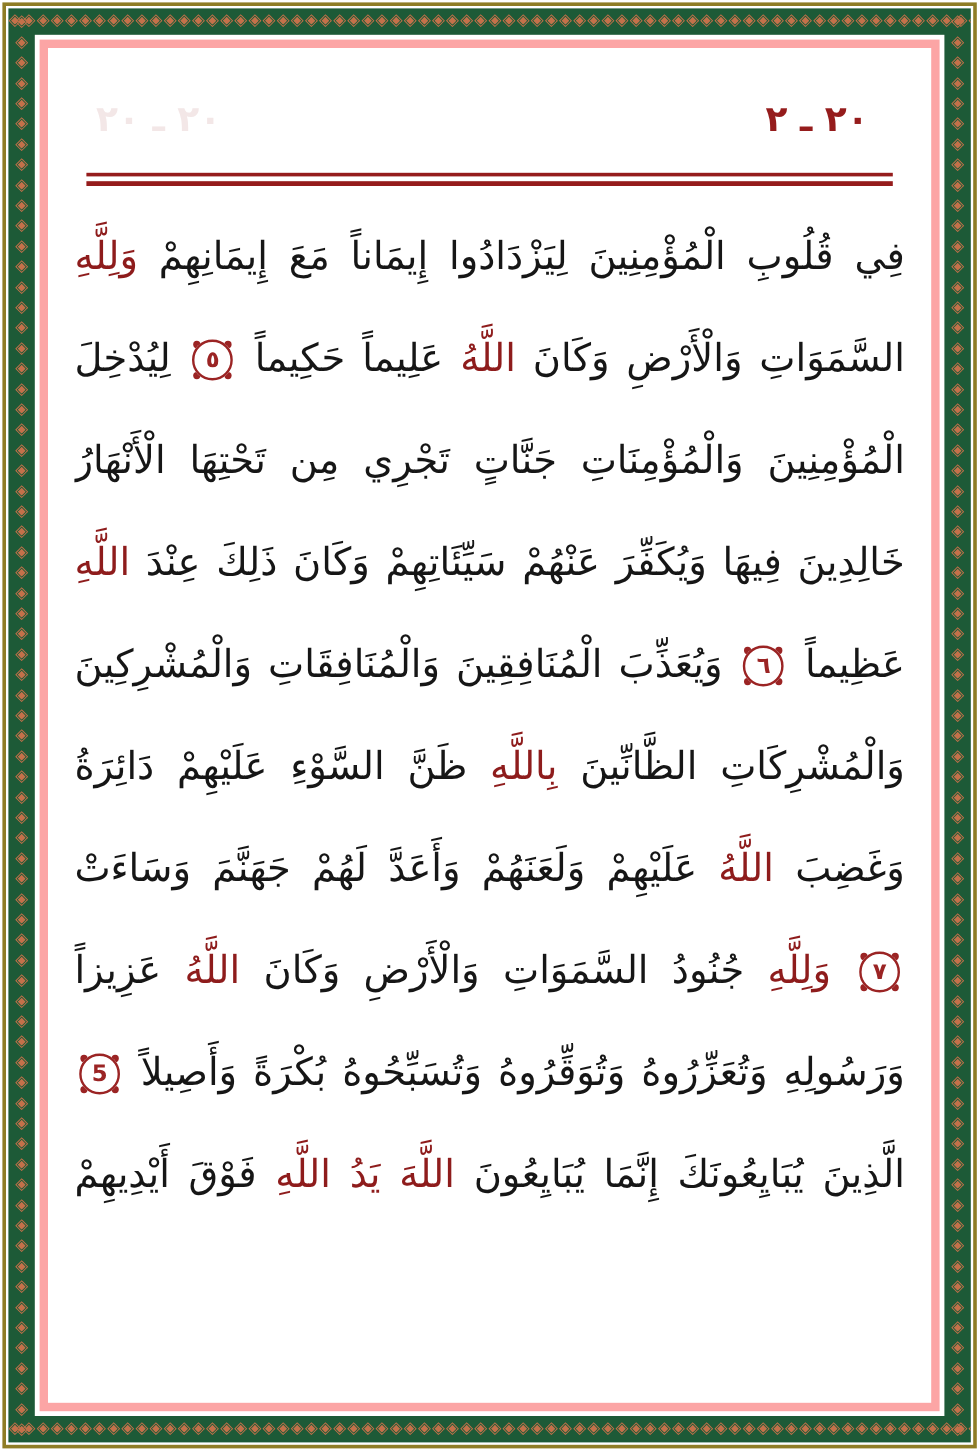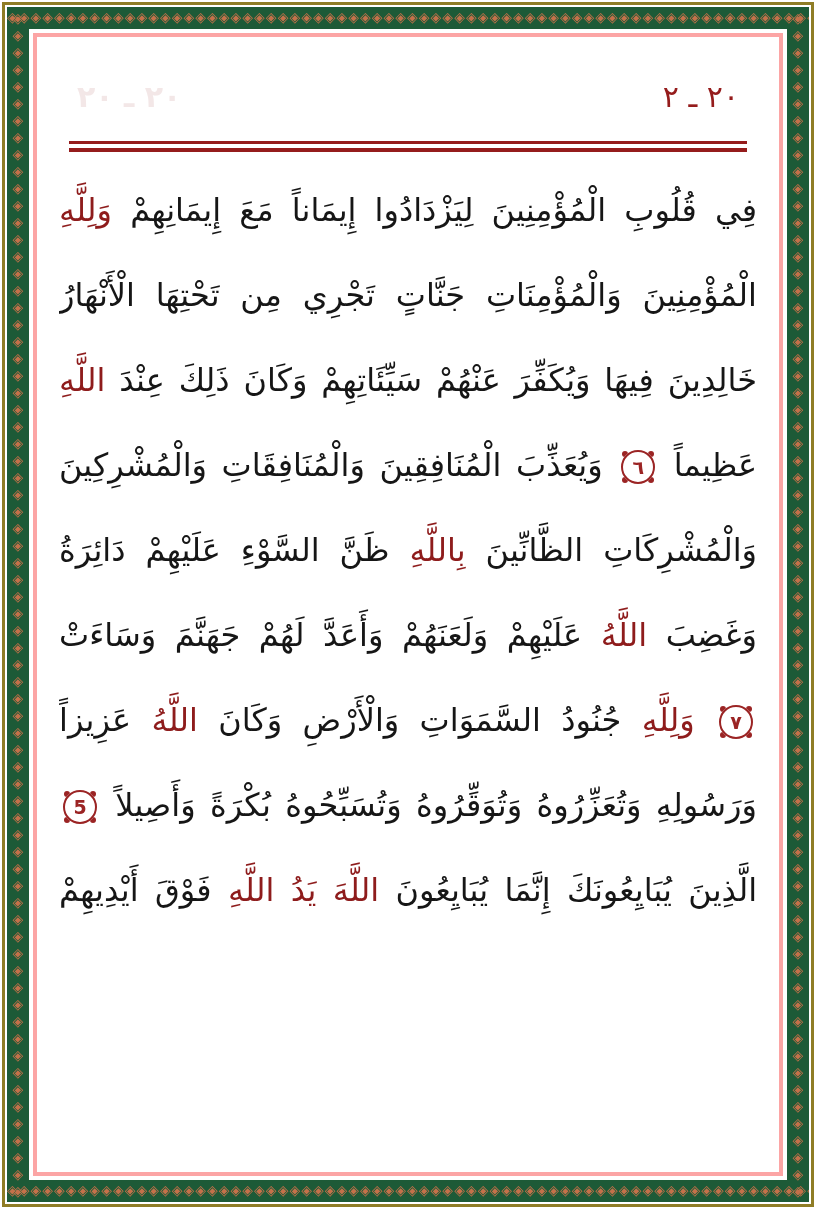--- a/index.html
+++ b/index.html
@@ -10,27 +10,27 @@
   .strip{position:absolute;color:#c4714a;overflow:hidden;white-space:nowrap;
          font-family:"DejaVu Sans",sans-serif;user-select:none;}
   .strip.h{left:0;right:0;height:22px;font-size:14px;line-height:21px;text-align:center;letter-spacing:1px;}
   .strip.top{top:0;}
   .strip.bottom{bottom:0;}
   .strip.v{top:0;bottom:0;width:22px;writing-mode:vertical-rl;text-orientation:upright;
            font-size:14px;line-height:22px;letter-spacing:1px;text-align:center;}
   .strip.left{left:0;}
   .strip.right{right:0;}
   .gap{height:100%;box-sizing:border-box;background:#ffffff;padding:4px;position:relative;}
-  .inner{height:100%;box-sizing:border-box;background:#ffffff;border:4px solid #fca5a5;overflow:hidden;}
+  .inner{height:100%;box-sizing:border-box;background:#ffffff;border:7px solid #fca5a5;overflow:hidden;}
   .content{height:100%;box-sizing:border-box;padding:10px 18px 0;}
 
   .header{position:relative;height:92px;}
   .title{position:absolute;left:0;right:0;top:26px;text-align:center;
          font-size:33px;font-weight:bold;color:#8e1c1c;direction:rtl;}
-  .range{position:absolute;right:22px;top:32px;font-size:30px;font-weight:normal;
+  .range{position:absolute;right:34px;top:32px;font-size:30px;font-weight:bold;
          color:#951c1c;direction:rtl;text-align:right;}
   .ghost{position:absolute;left:22px;top:32px;font-size:30px;font-weight:bold;
          color:#f3e7e7;direction:rtl;}
   .divider{margin:2px 14px 0;border-top:3px solid #951c1c;border-bottom:4px solid #951c1c;height:4px;}
 
   .qtext{direction:rtl;padding:16px 4px 0;color:#161616;}
   .qline{font-size:32px;line-height:85px;height:85px;overflow:hidden;
          text-align:justify;text-align-last:justify;white-space:normal;}
   .qline .allah{color:#8e1c1c;}
   .ayah{display:inline-flex;align-items:center;justify-content:center;
@@ -53,20 +53,21 @@
       <div class="gap">
         <div class="inner">
           <div class="content">
             <div class="header">
               <span class="ghost">٢٠ ـ ٢٠</span>
               <span class="range">٢٠ ـ ٢</span>
             </div>
             <div class="divider"></div>
             <div class="qtext">
                 <div class="qline"><span class="txt">فِي قُلُوبِ الْمُؤْمِنِينَ لِيَزْدَادُوا إِيمَاناً مَعَ إِيمَانِهِمْ</span> <span class="allah">وَلِلَّهِ</span>  </div>
+                <div class="qline"><span class="txt">السَّمَوَاتِ وَالْأَرْضِ وَكَانَ</span> <span class="allah">اللَّهُ</span> <span class="txt">عَلِيماً حَكِيماً</span> <span class="ayah">٥</span> <span class="txt">لِيُدْخِلَ</span> </div>
                 <div class="qline"><span class="txt">الْمُؤْمِنِينَ وَالْمُؤْمِنَاتِ جَنَّاتٍ تَجْرِي مِن تَحْتِهَا الْأَنْهَارُ</span> </div>
                 <div class="qline"><span class="txt">خَالِدِينَ فِيهَا وَيُكَفِّرَ عَنْهُمْ سَيِّئَاتِهِمْ وَكَانَ ذَلِكَ عِنْدَ</span> <span class="allah">اللَّهِ</span>  </div>
                 <div class="qline"><span class="txt">عَظِيماً</span> <span class="ayah">٦</span> <span class="txt">وَيُعَذِّبَ الْمُنَافِقِينَ وَالْمُنَافِقَاتِ وَالْمُشْرِكِينَ</span> </div>
                 <div class="qline"><span class="txt">وَالْمُشْرِكَاتِ الظَّانِّينَ</span> <span class="allah">بِاللَّهِ</span> <span class="txt">ظَنَّ السَّوْءِ عَلَيْهِمْ دَائِرَةُ السَّوْءِ</span> </div>
                 <div class="qline"><span class="txt">وَغَضِبَ</span> <span class="allah">اللَّهُ</span> <span class="txt">عَلَيْهِمْ وَلَعَنَهُمْ وَأَعَدَّ لَهُمْ جَهَنَّمَ وَسَاءَتْ مَصِيراً</span> </div>
                 <div class="qline"><span class="ayah">٧</span> <span class="allah">وَلِلَّهِ</span> <span class="txt">جُنُودُ السَّمَوَاتِ وَالْأَرْضِ وَكَانَ</span> <span class="allah">اللَّهُ</span> <span class="txt">عَزِيزاً حَكِيماً</span> </div>
                 <div class="qline"><span class="txt">وَرَسُولِهِ وَتُعَزِّرُوهُ وَتُوَقِّرُوهُ وَتُسَبِّحُوهُ بُكْرَةً وَأَصِيلاً</span> <span class="ayah">5</span>  </div>
                 <div class="qline"><span class="txt">الَّذِينَ يُبَايِعُونَكَ إِنَّمَا يُبَايِعُونَ</span> <span class="allah">اللَّهَ يَدُ اللَّهِ</span> <span class="txt">فَوْقَ أَيْدِيهِمْ فَمَن</span> </div>
               </div>
           </div>

